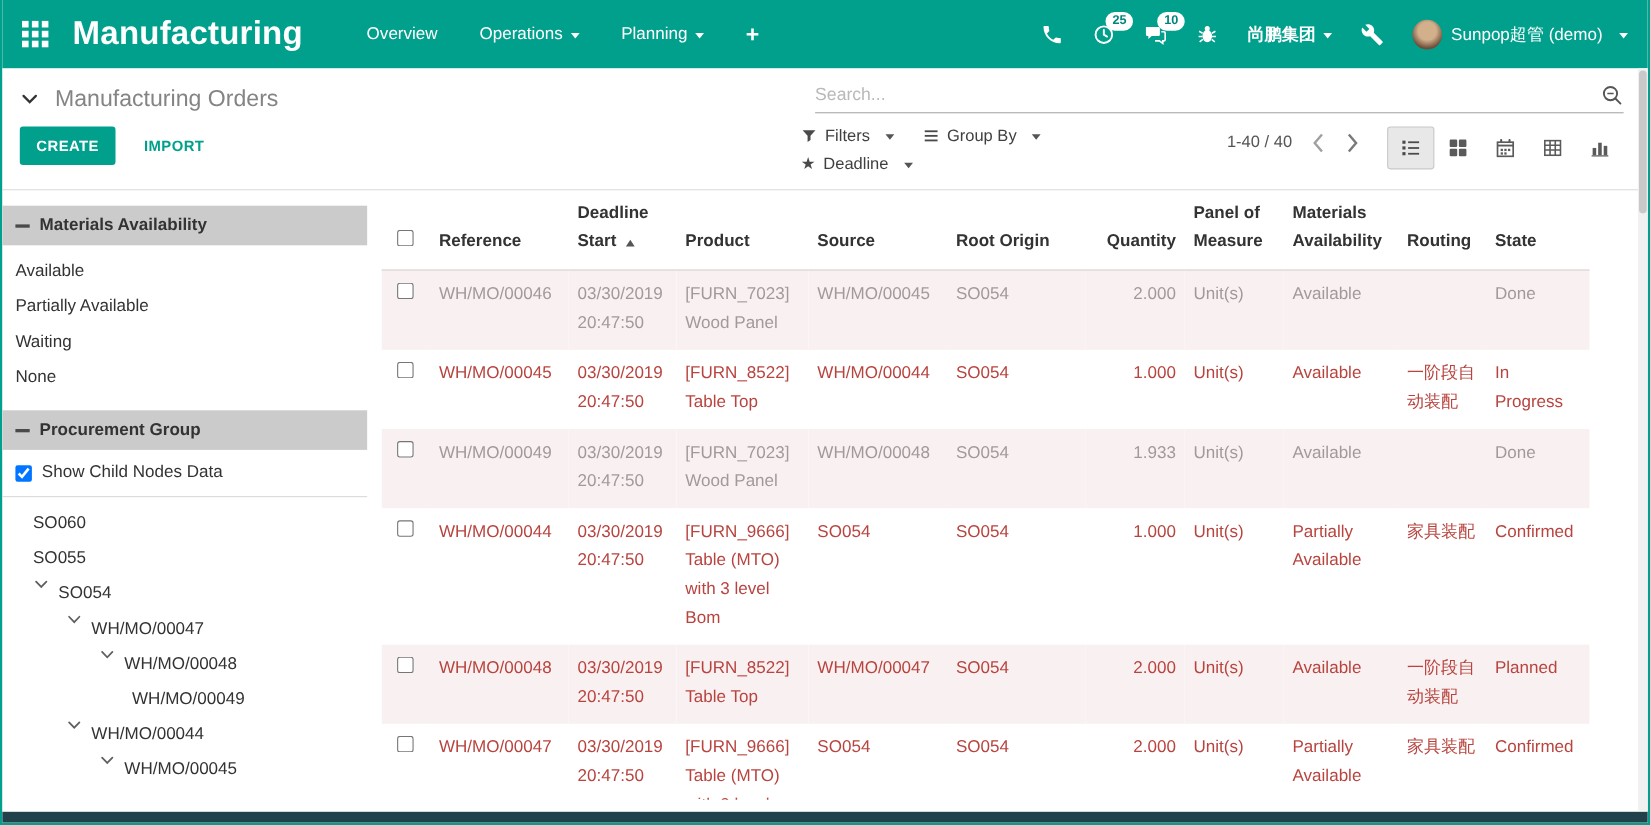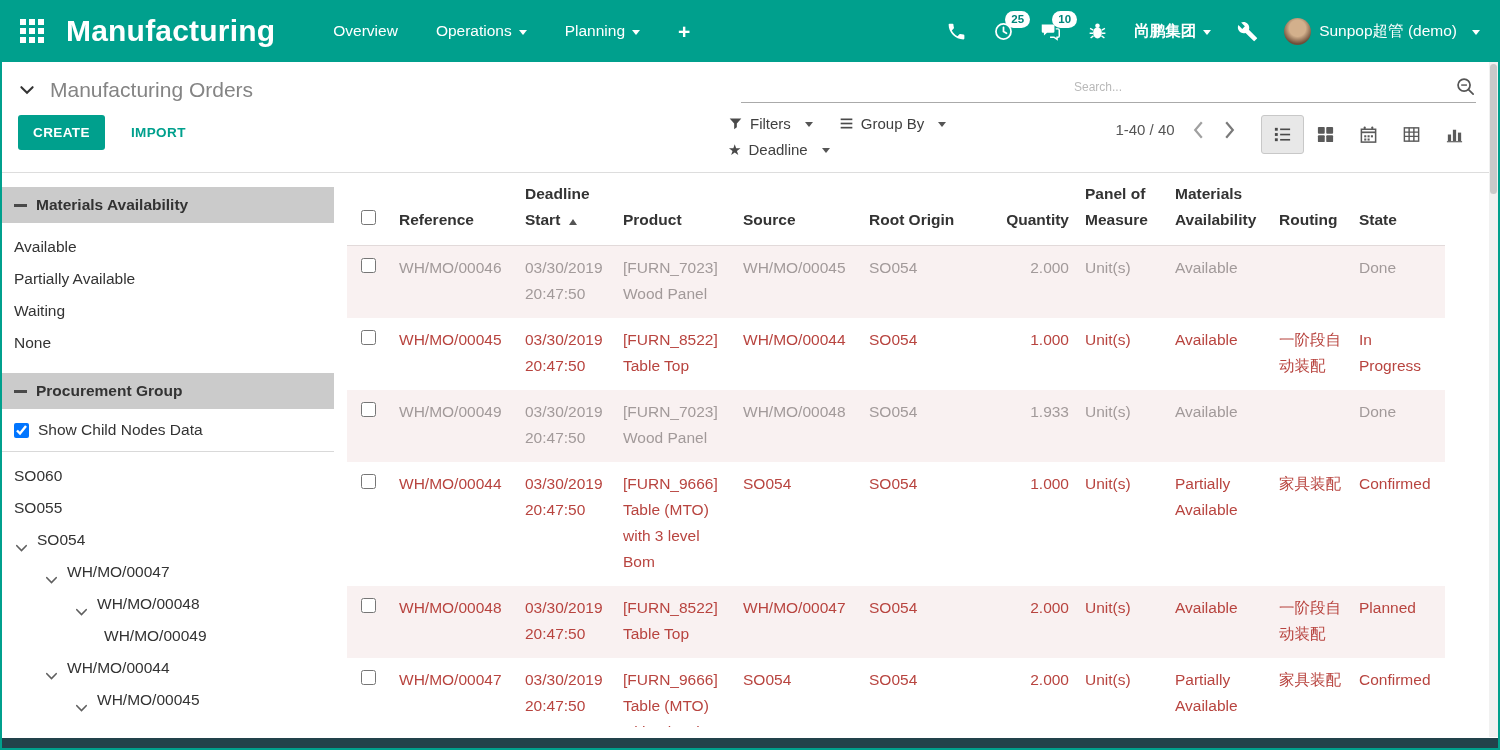--- a/index.html
+++ b/index.html
@@ -32,21 +32,21 @@
   .company{font-weight:bold;display:flex;align-items:center;cursor:pointer;}
 
   
   .control-panel{border-bottom:1px solid #ddd;padding-top:10px;}
   .cp-row1{display:flex;align-items:center;padding:4px 22px 0 16px;}
   .bc-toggle{cursor:pointer;display:flex;align-items:center;}
   .bc-toggle svg{width:18px;height:18px;}
   .page-title{color:#848484;font-size:21px;margin-left:14px;}
   .cp-spacer{flex:1;}
   .search-box{width:735px;display:flex;align-items:center;border-bottom:1px solid #aaa;padding-bottom:5px;}
-  .search-box input{flex:1;border:none;outline:none;font-size:12px;color:#ec4899;font-family:inherit;background:transparent;text-align:center;}
+  .search-box input{flex:1;border:none;outline:none;font-size:16px;color:#ec4899;font-family:inherit;background:transparent;}
   .search-box input::placeholder{color:#b9b9b9;}
   .search-box svg{width:21px;height:21px;flex:none;cursor:pointer;}
   .cp-row2{display:flex;align-items:flex-start;margin-top:12px;padding:0 22px 14px 16px;}
   .btn-create{background:var(--accent);color:#fff;font-weight:bold;font-size:13.5px;letter-spacing:.4px;
               border:none;border-radius:3px;padding:10px 15px;cursor:pointer;font-family:inherit;}
   .btn-import{background:none;border:none;color:var(--accent);font-weight:bold;font-size:13.5px;letter-spacing:.4px;
               margin-left:26px;margin-top:10px;cursor:pointer;font-family:inherit;}
   .cp-right{margin-left:auto;width:748px;display:flex;align-items:flex-start;}
   .facet-col{display:flex;flex-direction:column;gap:9px;font-size:15px;color:#404040;}
   .facet-row{display:flex;align-items:center;gap:26px;}
@@ -66,21 +66,21 @@
   .body{display:flex;height:554px;overflow:hidden;}
   .search-panel{width:332px;flex:none;padding-top:14px;overflow:hidden;}
   .sp-header{background:#cbcbcb;color:#333;font-weight:bold;font-size:15.5px;padding:9px 12px;
              display:flex;align-items:center;gap:9px;}
   .sp-dash{width:13px;height:3px;background:#4a4a4a;flex:none;}
   .sp-list{padding:8px 0 14px 12px;}
   .sp-item{font-size:15.5px;color:#333;line-height:32px;cursor:pointer;}
   .sp-check-row{display:flex;align-items:center;gap:9px;margin:12px 12px 0;font-size:15.5px;color:#333;}
   .sp-check-row input{width:15px;height:15px;cursor:pointer;}
   .sp-divider{border-bottom:1px solid #d9d9d9;margin:12px 0 8px;}
-  .tree-item{display:flex;align-items:flex-end;font-size:15.5px;color:#333;line-height:32px;cursor:pointer;}
+  .tree-item{display:flex;align-items:flex-start;font-size:15.5px;color:#333;line-height:32px;cursor:pointer;margin-left:16px;}
   .chev{width:15px;height:15px;margin-right:8px;flex:none;}
 
   
   .list-view{flex:1;padding:0 8px 0 13px;overflow:hidden;}
   table.orders{border-collapse:collapse;table-layout:fixed;width:1098px;font-size:15.5px;}
   table.orders th{vertical-align:bottom;text-align:left;color:#333;font-weight:bold;
                   padding:8px 8px 12px;line-height:26px;cursor:pointer;}
   table.orders thead tr{border-bottom:1px solid #e2dada;}
   table.orders td{vertical-align:top;padding:9px 8px 11px;line-height:26px;word-wrap:break-word;overflow-wrap:break-word;}
   tr.striped{background:var(--stripe);}

